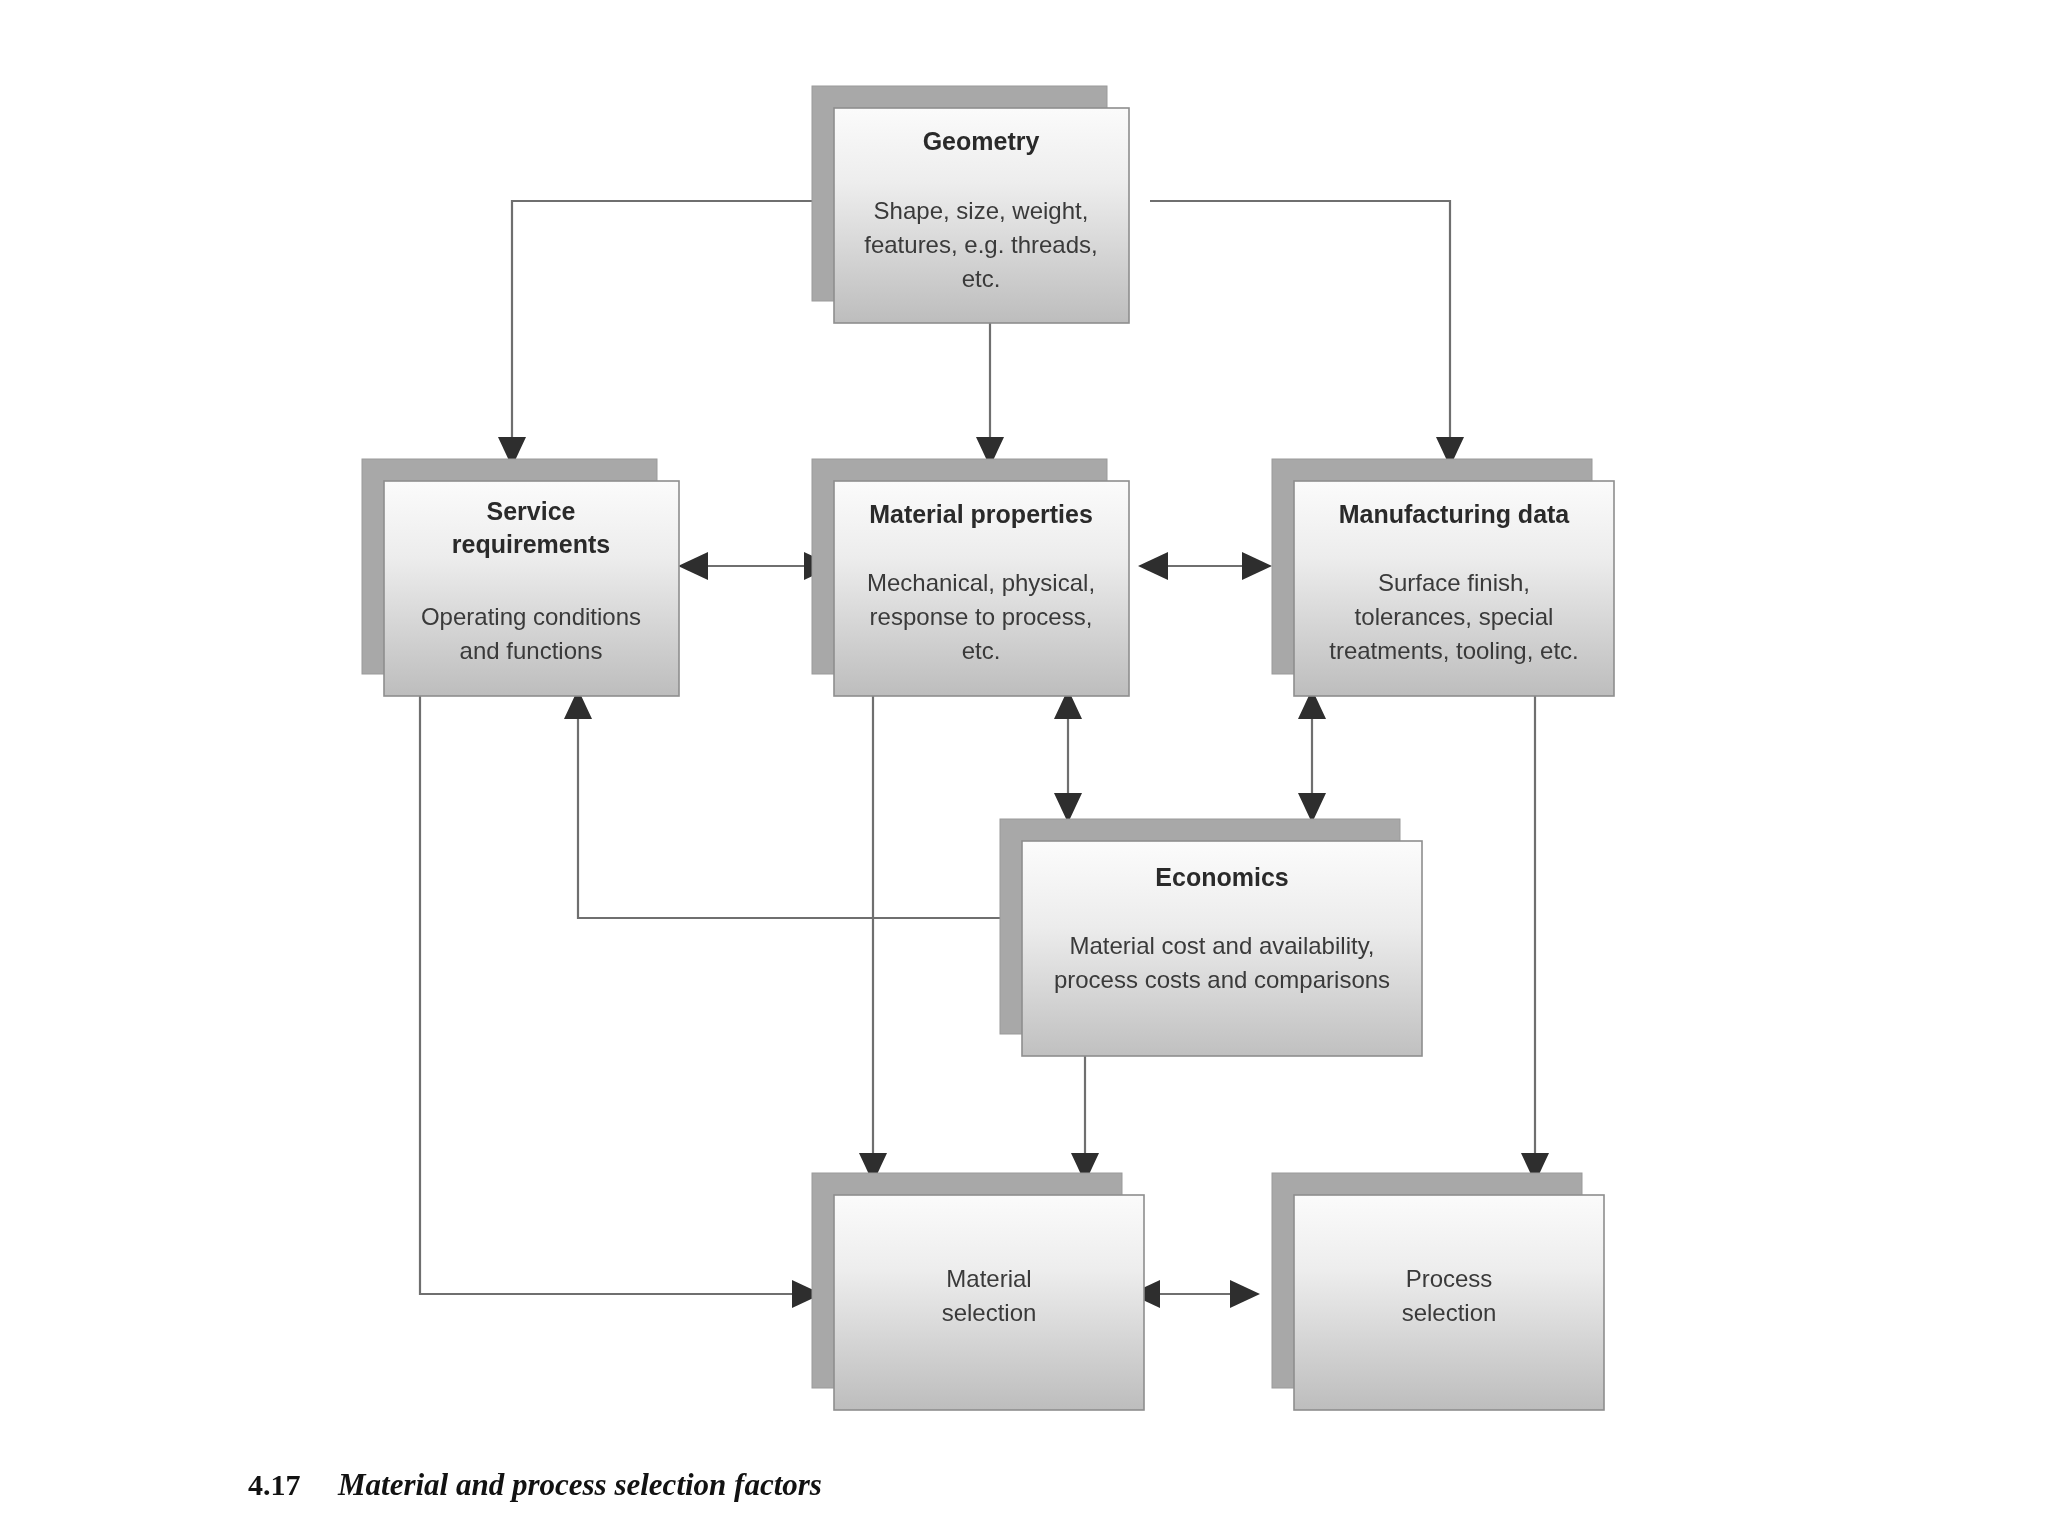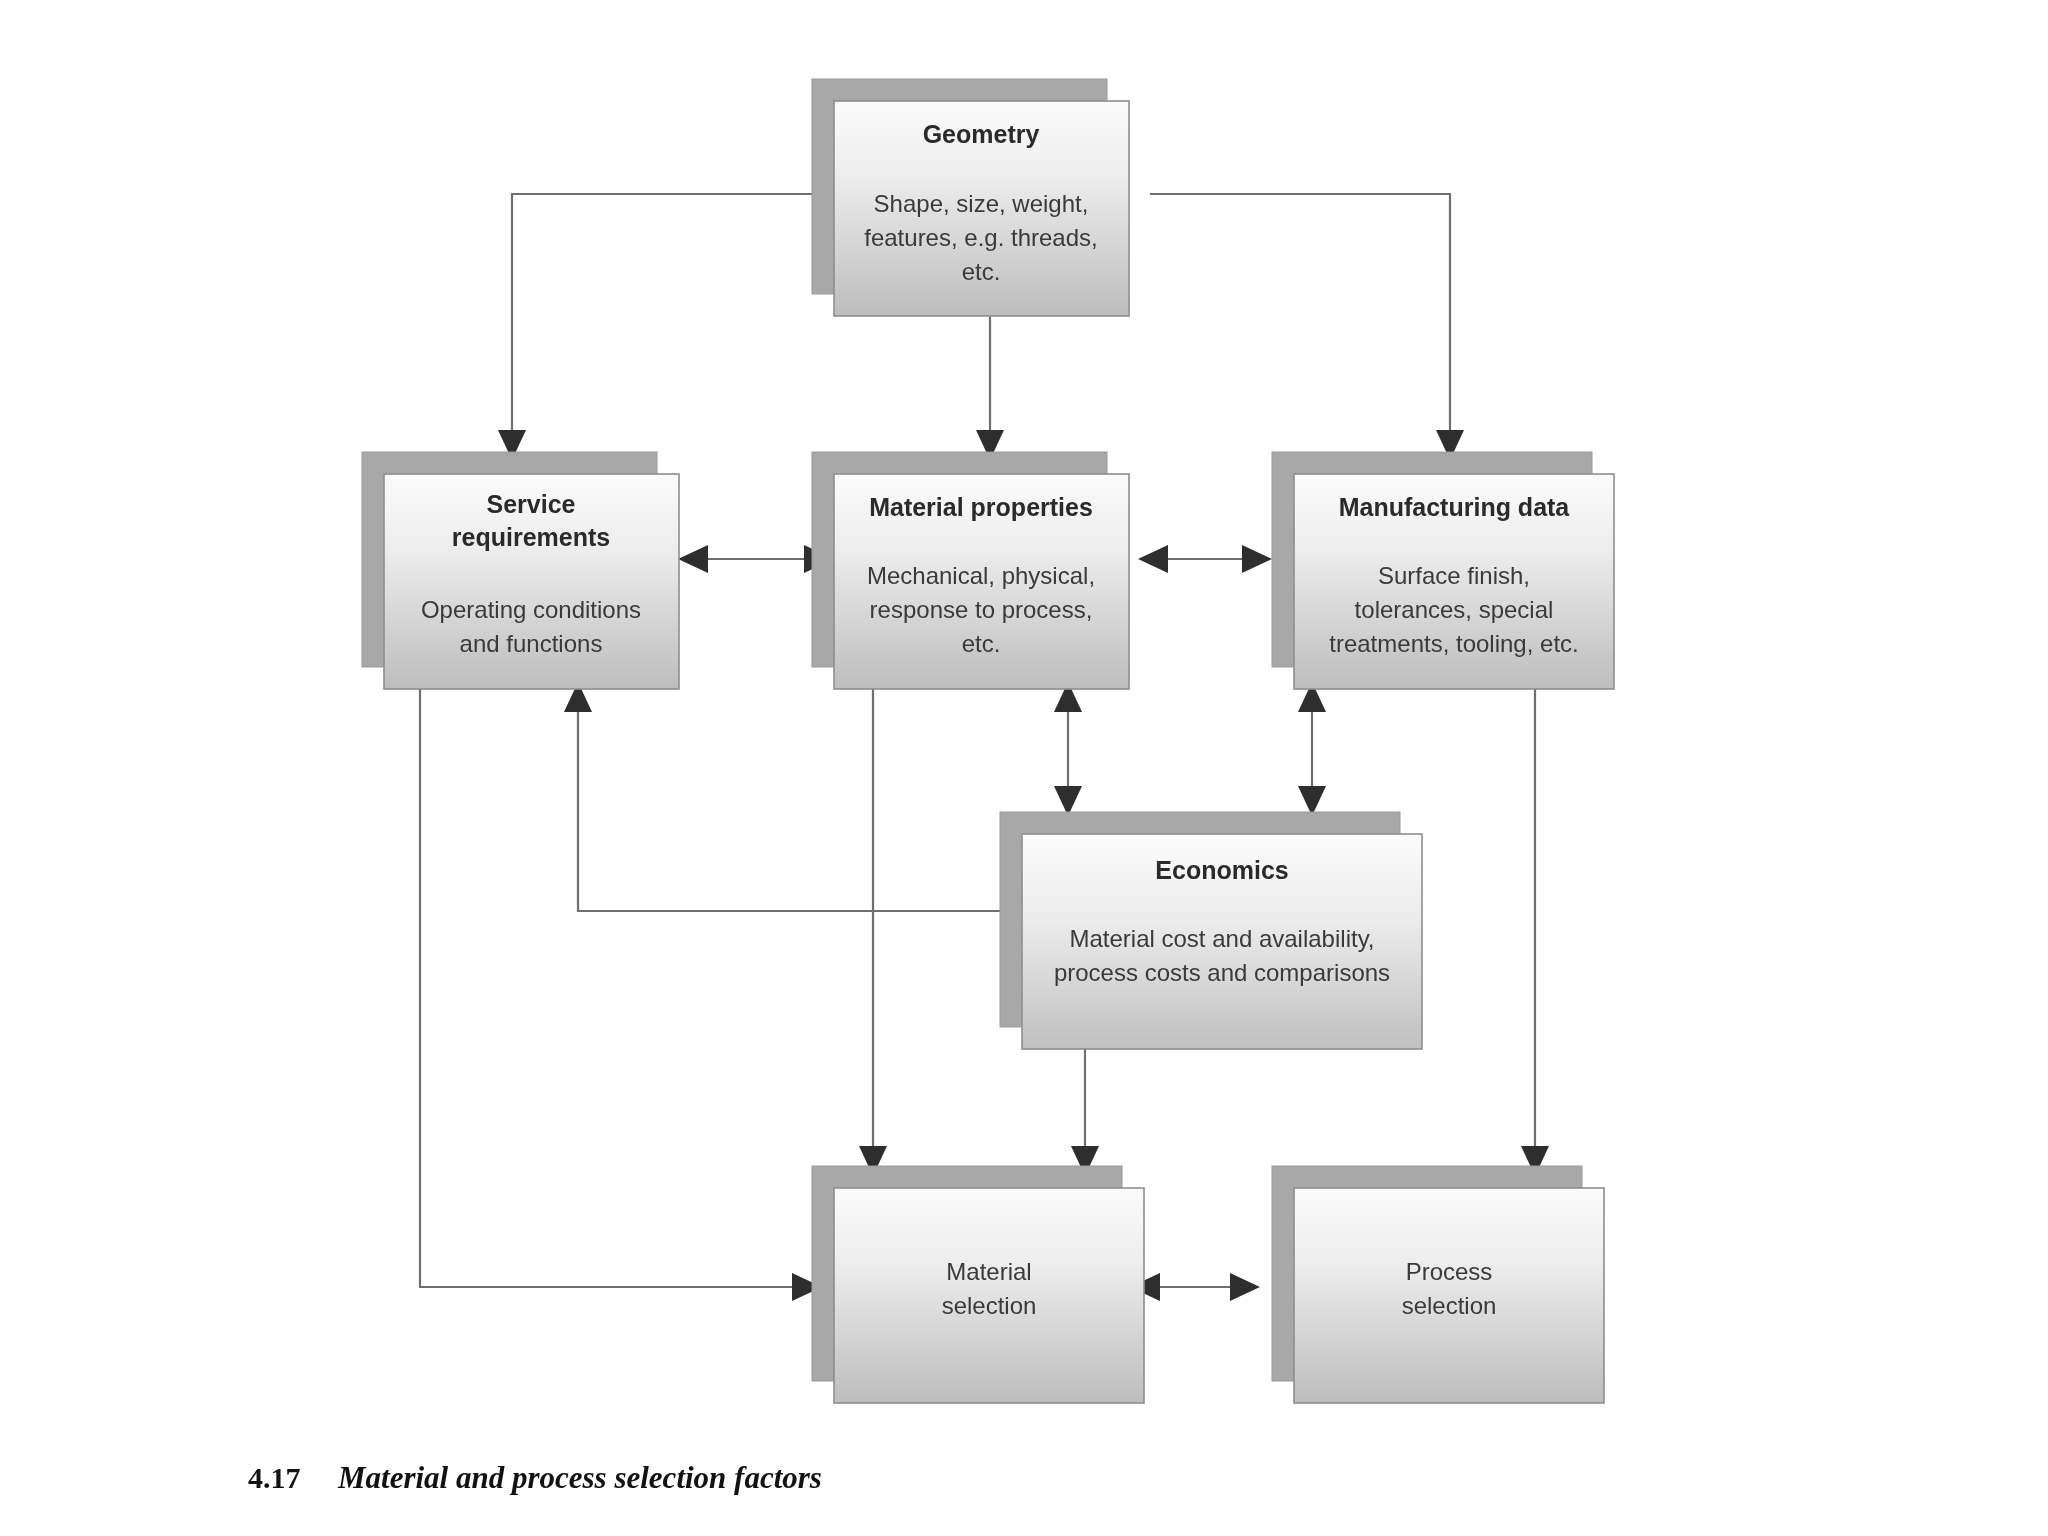--- a/index.html
+++ b/index.html
@@ -9,21 +9,21 @@
   }
   body {
     width: 2048px;
     height: 1536px;
     font-family: "Liberation Sans", sans-serif;
     overflow: hidden;
     position: relative;
   }
   #figure-root {
     position: absolute;
-    left: 0; top: 4px;
+    left: 0; top: 11px;
     width: 2048px;
     height: 1084px;
   }
   svg.diagram {
     display: block;
     width: 2048px;
     height: 1536px;
   }
   .node-title {
     font-family: "Liberation Sans", sans-serif;

